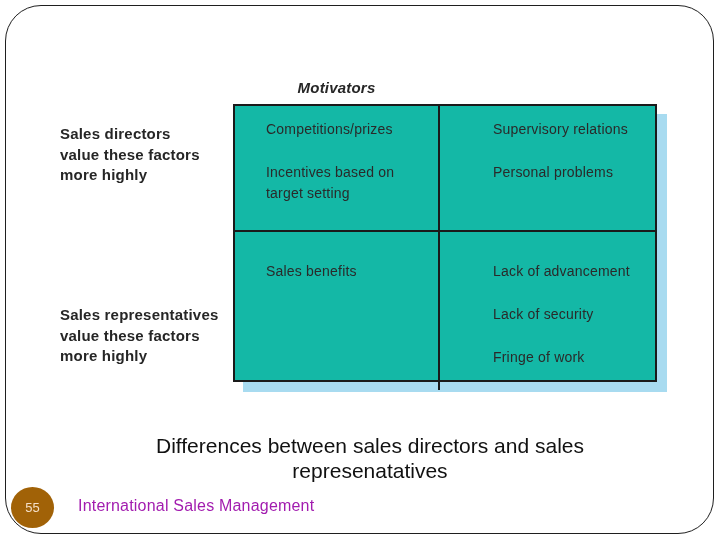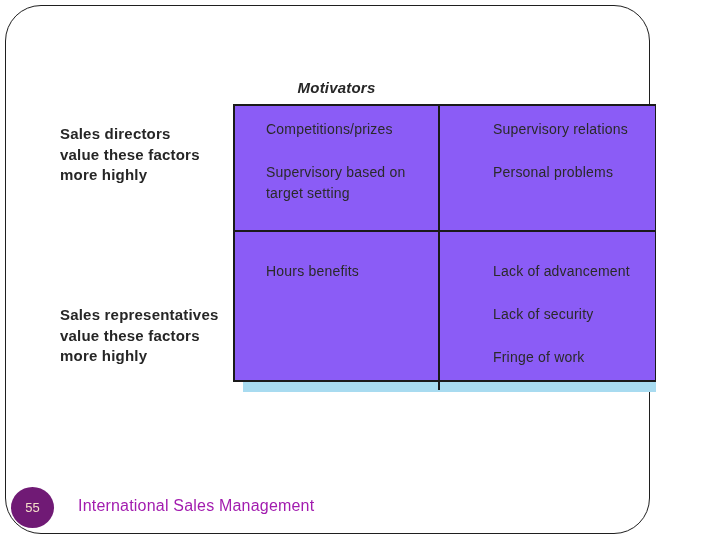--- a/index.html
+++ b/index.html
@@ -2,21 +2,21 @@
 <html><head>
 <meta charset="utf-8">
 <style>
   html, body {
     margin: 0;
     padding: 0;
     background: #ffffff;
   }
   .stage {
     position: relative;
-    width: 656px;
+    width: 720px;
     height: 540px;
     background: #ffffff;
     overflow: hidden;
     font-family: "Liberation Sans", sans-serif;
   }
   
   .slide-frame {
     position: absolute;
     top: 5px;
     left: 5px;
@@ -41,21 +41,21 @@
 
   
   .matrix {
     position: absolute;
     left: 233px;
     top: 104px;
     width: 424px;
     height: 278px;
     box-sizing: border-box;
     border: 2px solid #1a1a1a;
-    background: #8b5cf6;
+    background: #14b8a6;
     box-shadow: 10px 10px 0 0 #a8dbf0;
     display: grid;
     grid-template-columns: 205px 1fr;
     grid-template-rows: 126px 1fr;
   }
   .cell {
     box-sizing: border-box;
     color: #2a2a2a;
     font-size: 14px;
     line-height: 21px;
@@ -96,21 +96,21 @@
   }
 
   
   .page-badge {
     position: absolute;
     left: 11px;
     top: 487px;
     width: 43px;
     height: 41px;
     border-radius: 50%;
-    background: #701a75;
+    background: #a16207;
     color: #f4dfc9;
     font-size: 13px;
     display: flex;
     align-items: center;
     justify-content: center;
   }
   .footer-title {
     position: absolute;
     left: 78px;
     top: 497px;
@@ -125,41 +125,43 @@
 <div class="stage">
 
   <div class="slide-frame"></div>
 
   <div class="col-header motivators">Motivators</div>
   <div class="col-header demotivators">Demotivators</div>
 
   <div class="matrix">
     <div class="cell left top">
       <p class="cell-item">Competitions/prizes</p>
-      <p class="cell-item">Supervisory based on
+      <p class="cell-item">Incentives based on
 target setting</p>
     </div>
     <div class="cell right top">
       <p class="cell-item">Supervisory relations</p>
       <p class="cell-item">Personal problems</p>
     </div>
     <div class="cell left bottom">
-      <p class="cell-item">Hours benefits</p>
+      <p class="cell-item">Sales benefits</p>
     </div>
     <div class="cell right bottom">
       <p class="cell-item">Lack of advancement</p>
       <p class="cell-item">Lack of security</p>
       <p class="cell-item">Fringe of work</p>
     </div>
   </div>
 
   <div class="row-label directors">Sales directors
 value these factors
 more highly</div>
   <div class="row-label representatives">Sales representatives
 value these factors
 more highly</div>
 
+  <div class="caption">Differences between sales directors and sales
+represenatatives</div>
 
   <div class="page-badge">55</div>
   <div class="footer-title">International Sales Management</div>
 
 </div>
 
 </body></html>

